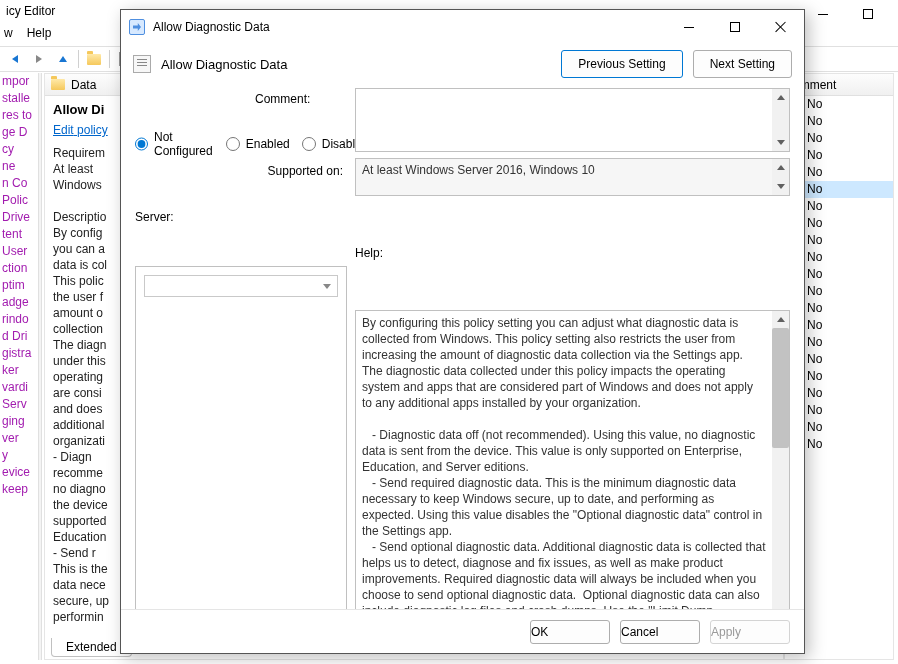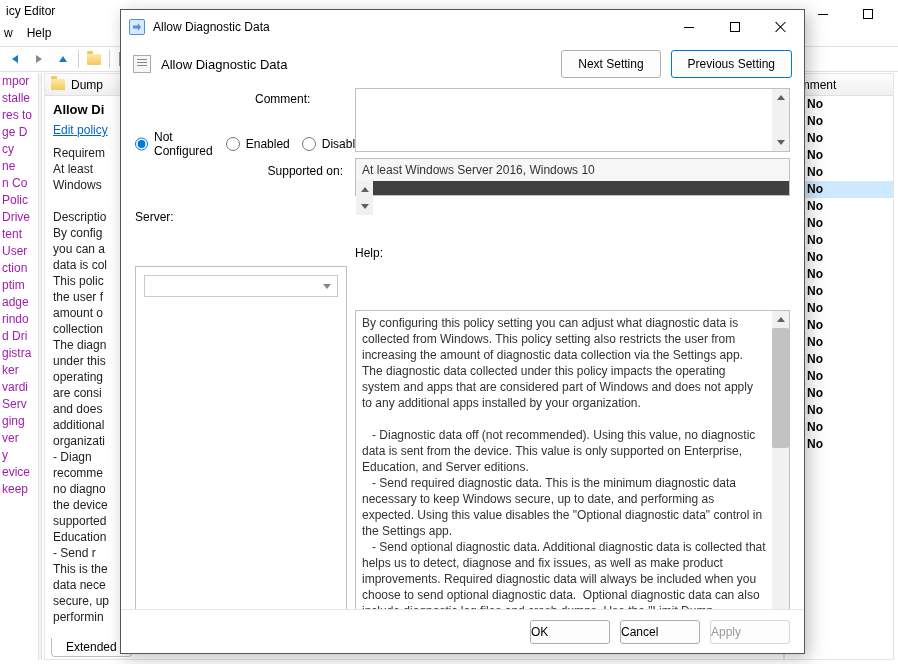--- a/index.html
+++ b/index.html
@@ -33,21 +33,21 @@
   .bg-midpane { position: absolute; left: 44px; top: 73px; width: 740px; bottom: 4px; border: 1px solid #e5e5e5; }
   .bg-mid-header { height: 22px; background: linear-gradient(#fdfdfd,#f0f0f0); border-bottom: 1px solid #e0e0e0; display: flex; align-items: center; padding-left: 6px; gap: 6px; }
   .bg-mid-title { font-weight: bold; padding: 6px 8px 4px; font-size: 13px; }
   .bg-mid-link { color: #0066cc; text-decoration: underline; padding: 2px 8px 8px; }
   .bg-mid-body { padding: 0 8px; color: #222; line-height: 16px; overflow: hidden; white-space: nowrap; }
   .bg-mid-tabs { position: absolute; left: 6px; bottom: 2px; display: flex; gap: 0; }
   .bg-tab { border: 1px solid #c0c0c0; border-top: none; padding: 2px 14px; background: #fff; border-radius: 0 0 4px 4px; margin-right: -1px; }
 
   .bg-rightpane { position: absolute; left: 784px; top: 73px; right: 4px; bottom: 4px; border: 1px solid #e5e5e5; overflow: hidden; }
   .bg-right-head { height: 22px; background: linear-gradient(#fdfdfd,#f0f0f0); border-bottom: 1px solid #e0e0e0; padding-left: 8px; line-height: 22px; }
-  .bg-right-row { height: 17px; line-height: 17px; padding-left: 22px; font-weight: bold; }
+  .bg-right-row { height: 17px; line-height: 17px; padding-left: 22px; }
   .bg-right-row.sel { background: #cde8ff; }
 
   
   .dlg { position: absolute; left: 120px; top: 9px; width: 685px; height: 645px; background: #fff; border: 1px solid #555; box-shadow: 4px 4px 16px rgba(0,0,0,.25); display: flex; flex-direction: column; }
   .dlg-titlebar { height: 34px; display: flex; align-items: center; padding-left: 8px; }
   .dlg-title-icon { width: 16px; height: 16px; background: #d7e9ff; border: 1px solid #4f8fe0; border-radius: 2px; margin-right: 8px; position: relative; }
   .dlg-title-icon::after { content: ""; position: absolute; inset: 3px; background: #4f8fe0; clip-path: polygon(0 30%, 60% 30%, 60% 0, 100% 50%, 60% 100%, 60% 70%, 0 70%); }
   .dlg-title { flex: 1; }
   .dlg-winbtn { width: 46px; height: 30px; display: flex; align-items: center; justify-content: center; }
   .min-glyph { width: 10px; height: 1px; background: #000; }
@@ -164,21 +164,21 @@
       <div>ver</div>
       <div>y</div>
       <div>evice</div>
       <div>keep</div>
     </div>
   <div class="bg-splitv"></div>
 
   <div class="bg-midpane">
     <div class="bg-mid-header">
       <div class="folder-icon"></div>
-      <span>Dump</span>
+      <span>Data</span>
     </div>
     <div class="bg-mid-title">Allow Di</div>
     <div class="bg-mid-link">
       <span>Edit</span>
       <a>policy</a>
     </div>
     <div class="bg-mid-body" id="bg-mid-body"><div>Requirem</div><div>At least</div><div>Windows</div><br><div>Descriptio</div><div>By config</div><div>you can a</div><div>data is col</div><div>This polic</div><div>the user f</div><div>amount o</div><div>collection</div><div>The diagn</div><div>under this</div><div>operating</div><div>are consi</div><div>and does</div><div>additional</div><div>organizati</div><div></div><div>   - Diagn</div><div>recomme</div><div>no diagno</div><div>the device</div><div>supported</div><div>Education</div><div>   - Send r</div><div>This is the</div><div>data nece</div><div>secure, up</div><div>performin</div></div>
     <div class="bg-mid-tabs">
       <div class="bg-tab">Extended</div>
       <div class="bg-tab" style="visibility:hidden;"></div>
@@ -224,22 +224,22 @@
         <div class="max-glyph"></div>
       </div>
     <div class="dlg-winbtn">
         <div class="close-glyph"></div>
       </div>
   </div>
 
   <div class="dlg-toolbar">
     <div class="dlg-doc-icon"></div>
     <div class="dlg-toolbar-title">Allow Diagnostic Data</div>
+    <button class="dlg-navbtn primary">Previous Setting</button>
     <button class="dlg-navbtn">Next Setting</button>
-    <button class="dlg-navbtn primary">Previous Setting</button>
   </div>
 
   <div class="dlg-body">
     <div class="radio-col">
       <label class="radio">
         <input type="radio" name="st" checked="" style="">
         <span>Not Configured</span>
       </label>
       <label class="radio">
         <input type="radio" name="st" style="">
@@ -257,21 +257,21 @@
         <div class="content"></div>
         <div class="scrollcol">
           <div class="scrollbtn sup"></div>
           <div class="scrollbtn sdown"></div>
         </div>
       </div>
     </div>
 
     <div class="lbl-support">Supported on:</div>
     <div class="support-box">
-      <div class="scrollwrap" style="background:#404040;flex-direction:column;">
+      <div class="scrollwrap" style="background:#4d7c0f;">
         <div class="content" style="background:#f6f6f6;">At least Windows Server 2016, Windows 10</div>
         <div class="scrollcol">
           <div class="scrollbtn sup"></div>
           <div class="scrollbtn sdown"></div>
         </div>
       </div>
     </div>
 
     <div class="lbl-options">Server:</div>
     <div class="lbl-help">Help:</div>

